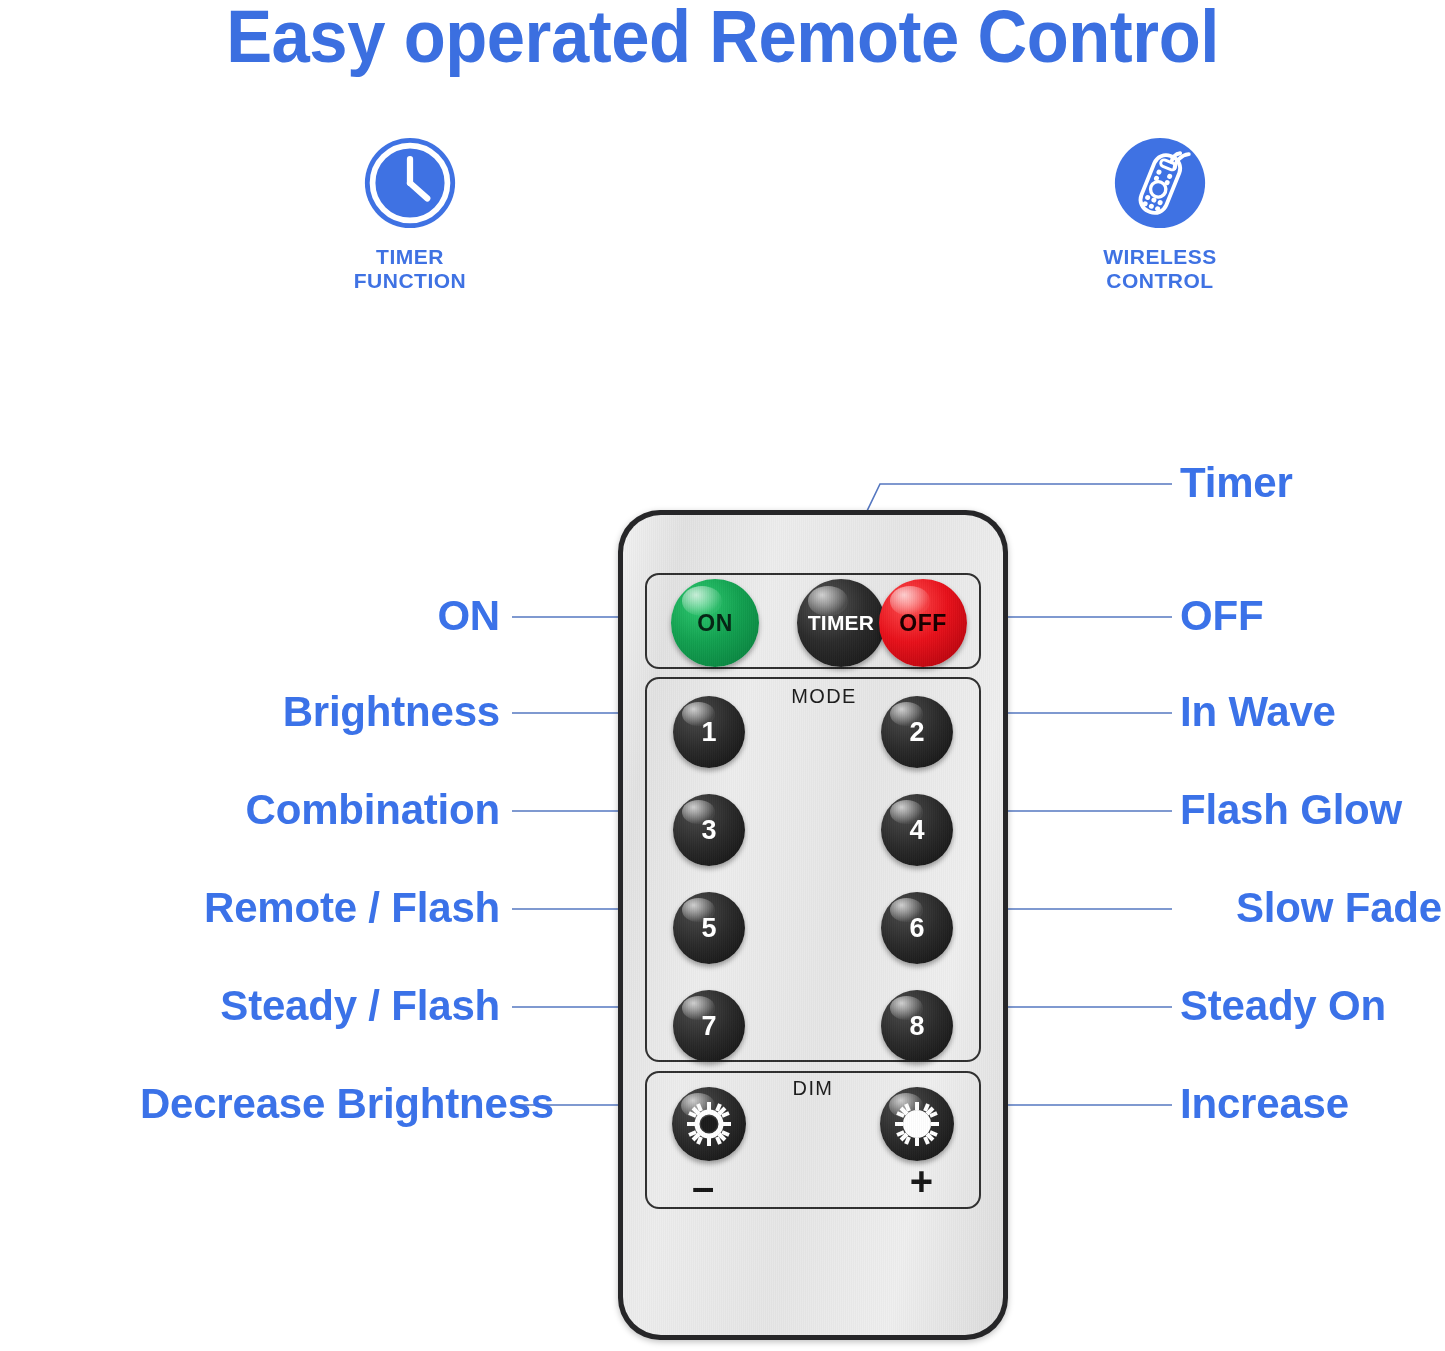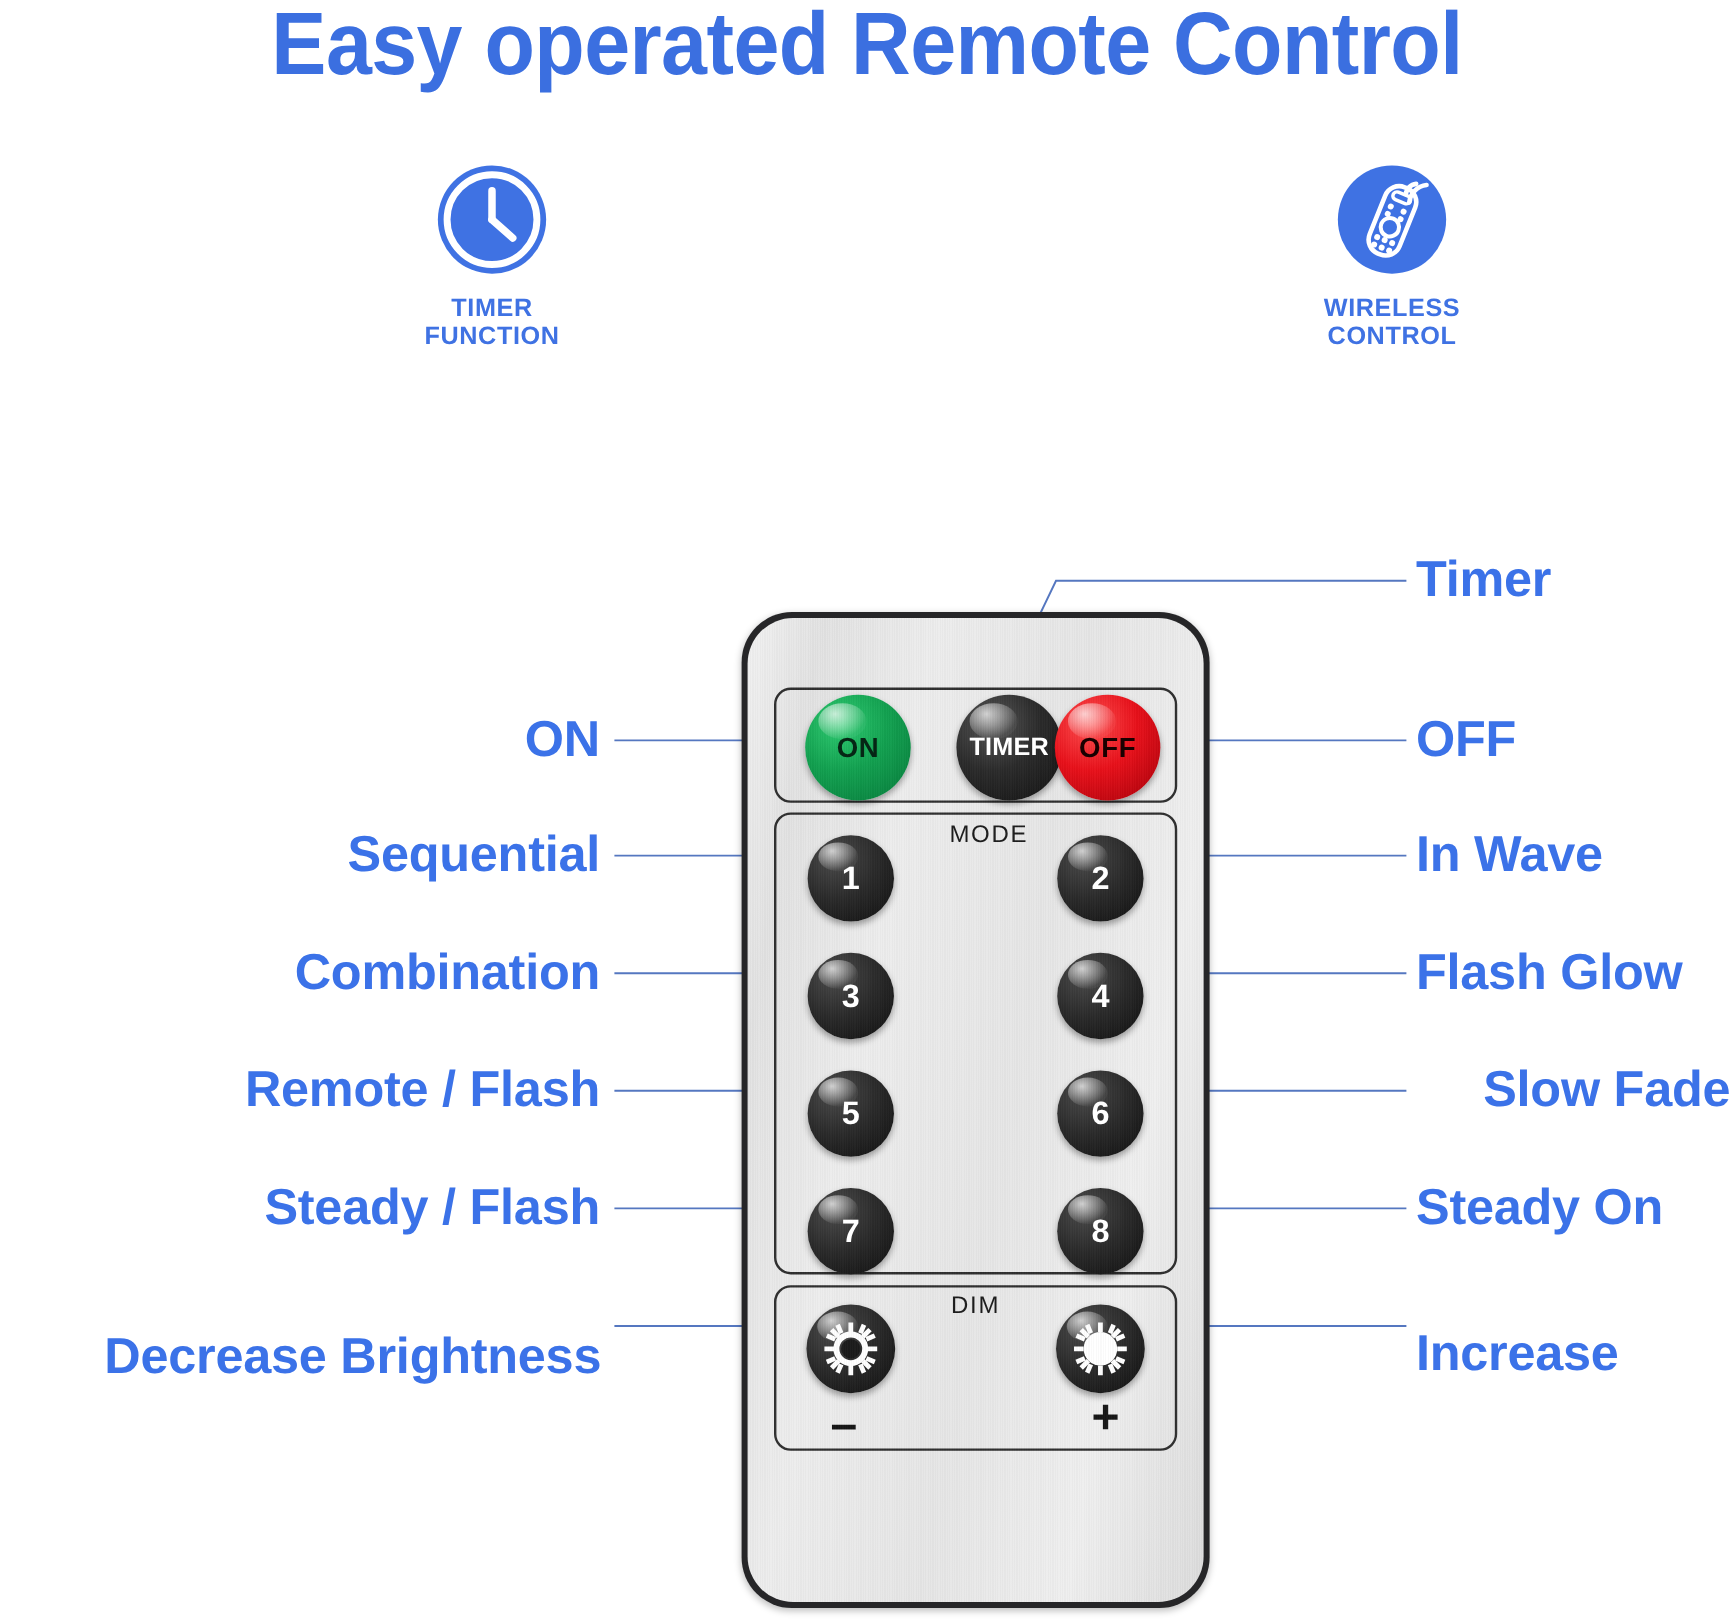--- a/index.html
+++ b/index.html
@@ -207,33 +207,33 @@
     <line x1="918" y1="617" x2="1172" y2="617"></line>
     <line x1="916" y1="713" x2="1172" y2="713"></line>
     <line x1="916" y1="811" x2="1172" y2="811"></line>
     <line x1="916" y1="909" x2="1172" y2="909"></line>
     <line x1="916" y1="1007" x2="1172" y2="1007"></line>
     <line x1="916" y1="1105" x2="1172" y2="1105"></line>
   </g>
 </svg>
 
 <div class="callout left" style="right:945px;top:592px;">ON</div>
-<div class="callout left" style="right:945px;top:688px;">Sequential</div>
+<div class="callout left" style="right:945px;top:688px;">Brightness</div>
 <div class="callout left" style="right:945px;top:786px;">Combination</div>
 <div class="callout left" style="right:945px;top:884px;">Remote / Flash</div>
 <div class="callout left" style="right:945px;top:982px;">Steady / Flash</div>
-<div class="callout left" style="right:944px;top:1080px;margin-top:26px;">Decrease Brightness</div>
+<div class="callout left" style="right:891px;top:1080px;">Decrease Brightness</div>
 
 <div class="callout right" style="left:1180px;top:459px;">Timer</div>
 <div class="callout right" style="left:1180px;top:592px;">OFF</div>
 <div class="callout right" style="left:1180px;top:688px;">In Wave</div>
 <div class="callout right" style="left:1180px;top:786px;">Flash Glow</div>
 <div class="callout right" style="left:1236px;top:884px;">Slow Fade</div>
 <div class="callout right" style="left:1180px;top:982px;">Steady On</div>
-<div class="callout right" style="left:1180px;top:1080px;margin-top:24px;">Increase</div>
+<div class="callout right" style="left:1180px;top:1080px;">Increase</div>
 
 <div class="remote">
   <div class="remote-body">
 
     <div class="panel" id="panel-power">
       <div class="btn btn-on">
         <span class="gloss"></span>
         <span class="btn-label">ON</span>
       </div>
       <div class="btn btn-timer">

